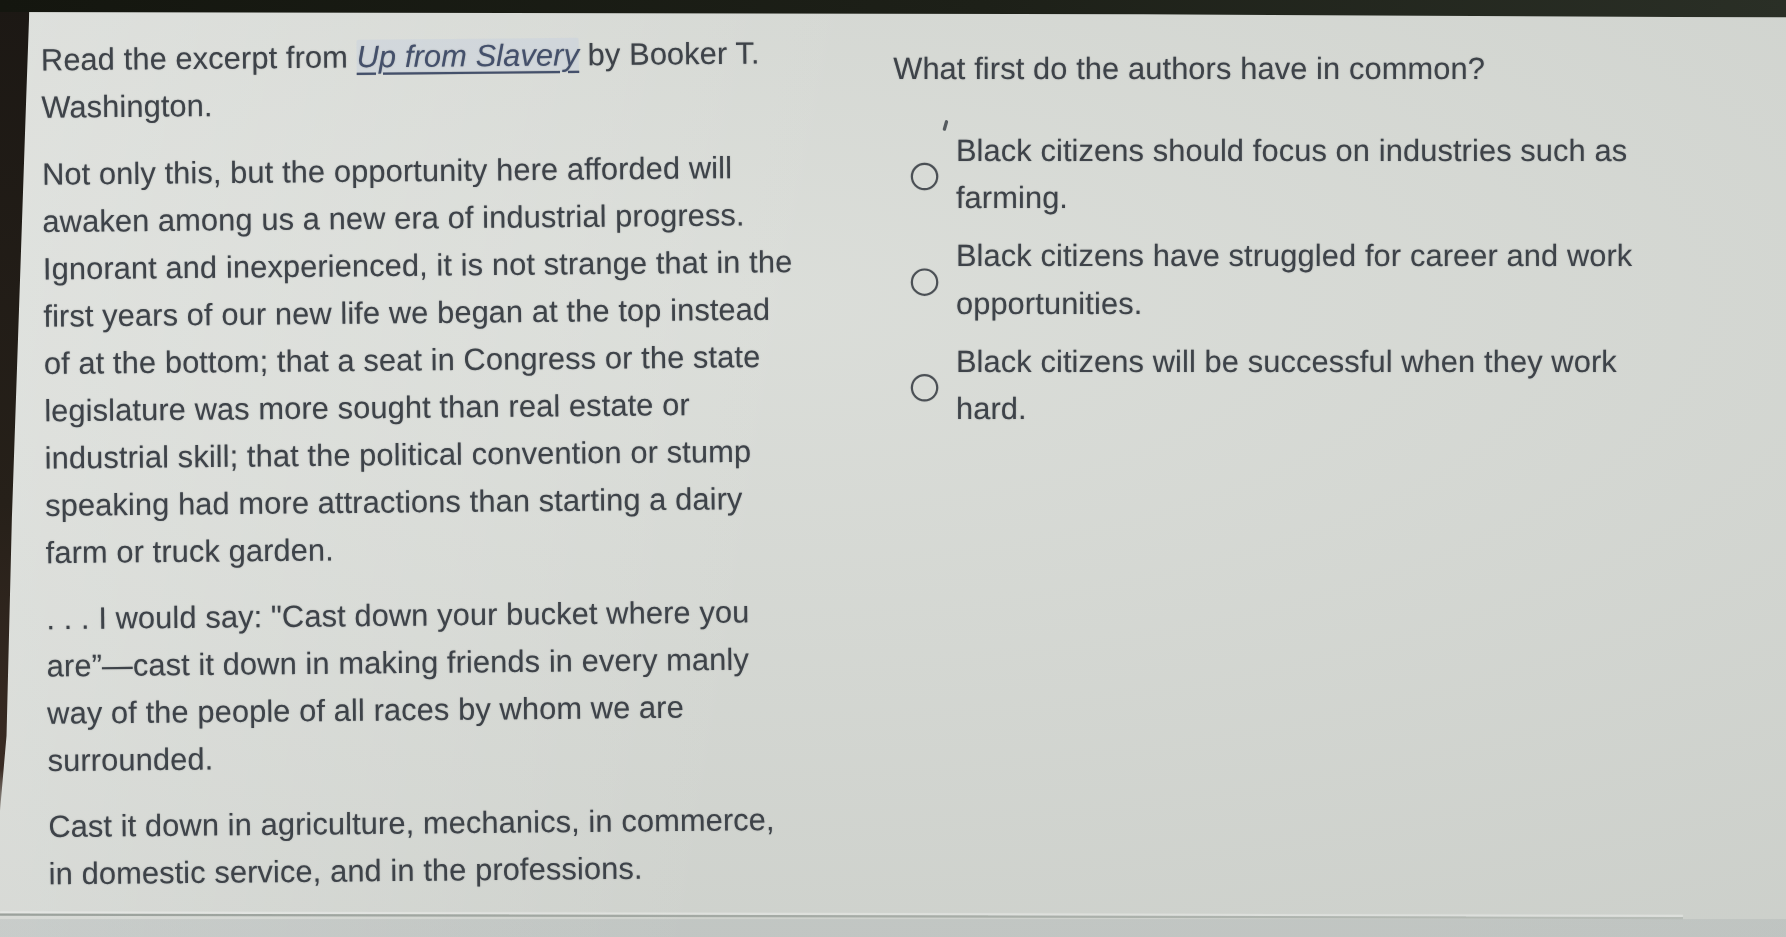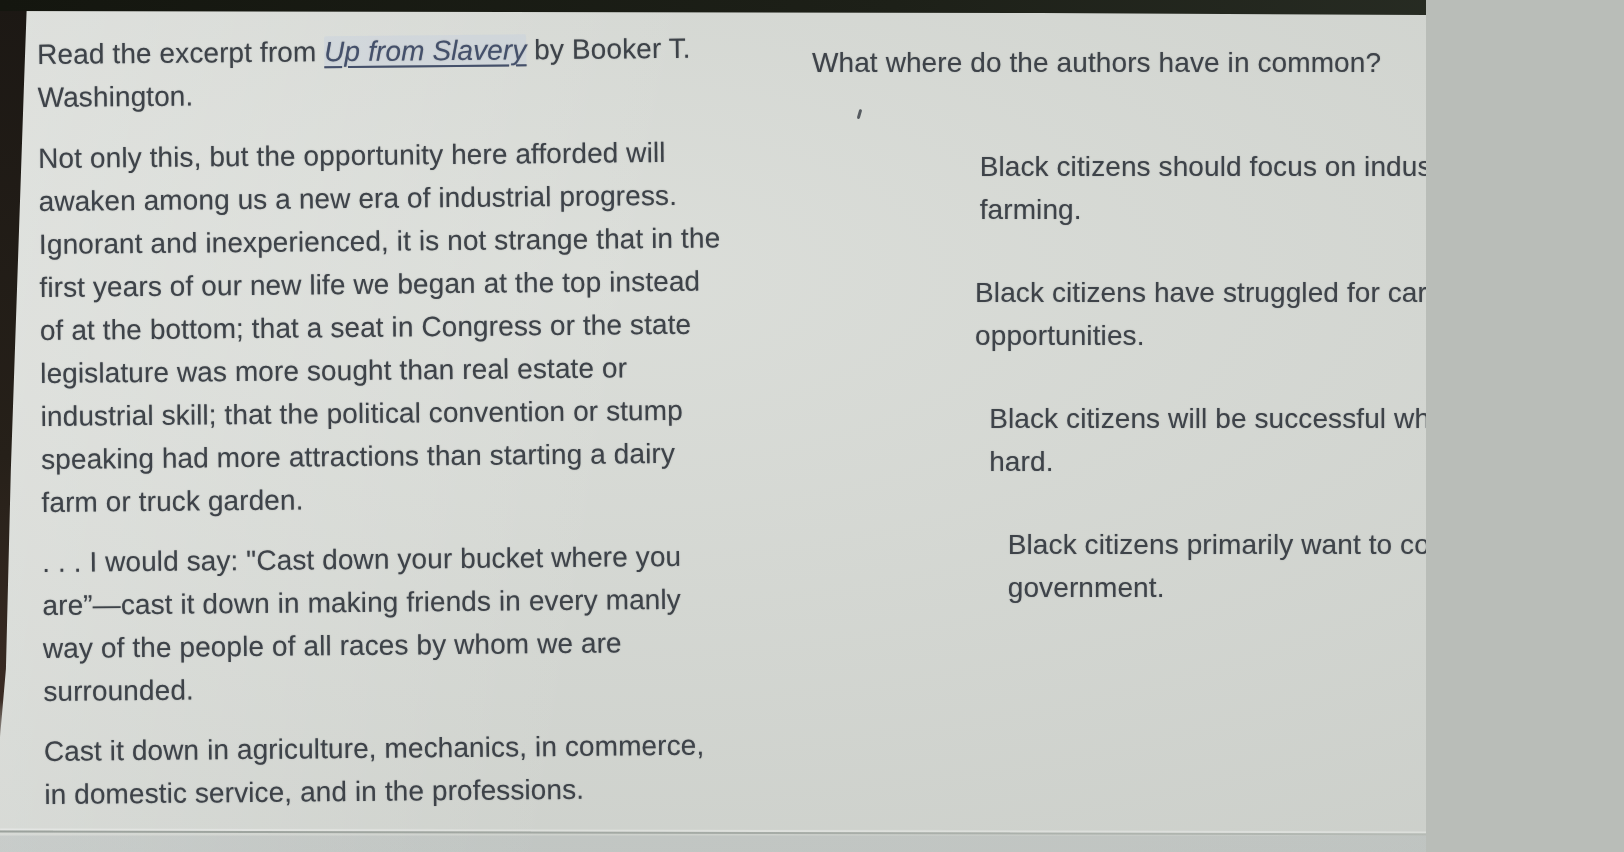--- a/index.html
+++ b/index.html
@@ -5,21 +5,21 @@
   html, body { margin: 0; padding: 0; }
   body {
     width: 1624px; height: 852px;
     font-family: "Liberation Sans", sans-serif;
     overflow: hidden;
     background: #b9bdb8;
   }
 
   .photo {
     position: relative;
-    width: 1426px; height: 852px;
+    width: 1624px; height: 852px;
     overflow: hidden;
     background:
       linear-gradient(to top, rgba(140,150,155,0.20) 0px, rgba(140,150,155,0.20) 16px, rgba(0,0,0,0) 17px),
       linear-gradient(100deg, rgba(255,255,255,0.25) 0%, rgba(255,255,255,0.00) 45%),
       radial-gradient(130% 95% at 42% 32%, rgba(255,255,255,0.10), rgba(20,30,25,0.06) 88%),
       var(--page-background);
     color: var(--text-color);
   }
   .photo::after {
     content: '';
@@ -69,25 +69,24 @@
   .question-panel {
     position: absolute; left: 812px; top: 41px; width: 778px;
     font-size: 28px; line-height: 43px;
     letter-spacing: 0.1px;
     text-shadow: 0 0 1.3px rgba(62,67,74,0.42);
     z-index: 2;
   }
   .prompt { margin: 0; font-size: 28px; font-weight: normal; line-height: 43px; }
   .options { margin-top: 31px; padding-left: 16px; }
   .option {
-    display: flex; align-items: flex-end;
+    display: flex; align-items: center;
     margin-bottom: 10px;
     position: relative;
     cursor: pointer;
-    flex-direction: column;
   }
   .radio {
     flex: 0 0 auto;
     width: 21px; height: 21px;
     border: 2.5px solid var(--radio-border-color);
     border-radius: 50%;
     margin: 5px 16px 0 0;
     background: transparent;
     box-shadow: 0 0 1px rgba(62,67,74,0.4);
   }
@@ -134,21 +133,21 @@
 farm or truck garden.</p>
     <p class="para">. . . I would say: "Cast down your bucket where you
 are”—cast it down in making friends in every manly
 way of the people of all races by whom we are
 surrounded.</p>
     <p class="para">Cast it down in agriculture, mechanics, in commerce,
 in domestic service, and in the professions.</p>
   </section>
 
   <section class="question-panel">
-    <h2 class="prompt">What where do the authors have in common?</h2>
+    <h2 class="prompt">What first do the authors have in common?</h2>
 
     <div class="options">
 
       <div class="option">
         <span class="radio"></span>
         <span class="stray-mark"></span>
         <span class="option-label">Black citizens should focus on industries such as
 farming.</span>
       </div>
 
@@ -157,24 +156,19 @@
         <span class="option-label">Black citizens have struggled for career and work
 opportunities.</span>
       </div>
 
       <div class="option">
         <span class="radio"></span>
         <span class="option-label">Black citizens will be successful when they work
 hard.</span>
       </div>
 
-      <div class="option">
-        <span class="radio"></span>
-        <span class="option-label">Black citizens primarily want to control seats in
-government.</span>
-      </div>
 
     </div>
   </section>
 
   <div class="bottom-rule"></div>
 
 </div>
 
 </body></html>

